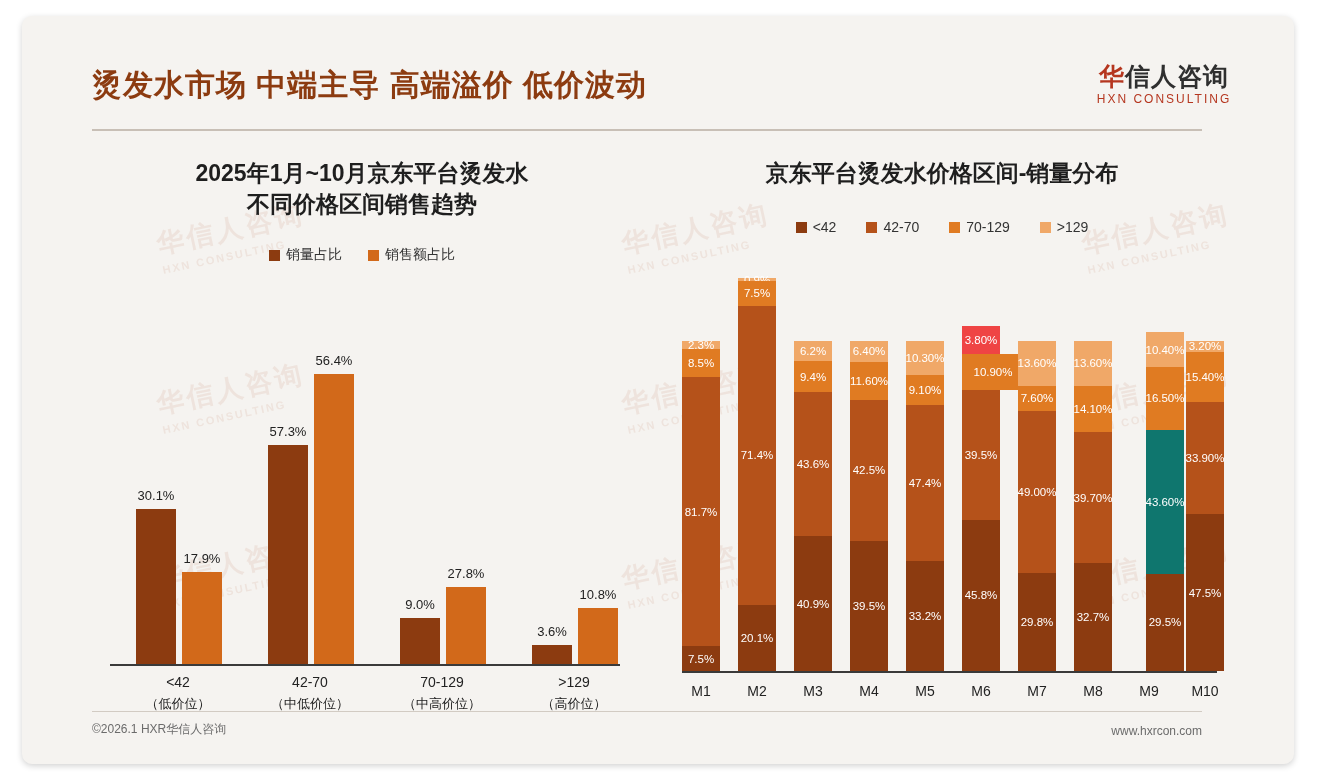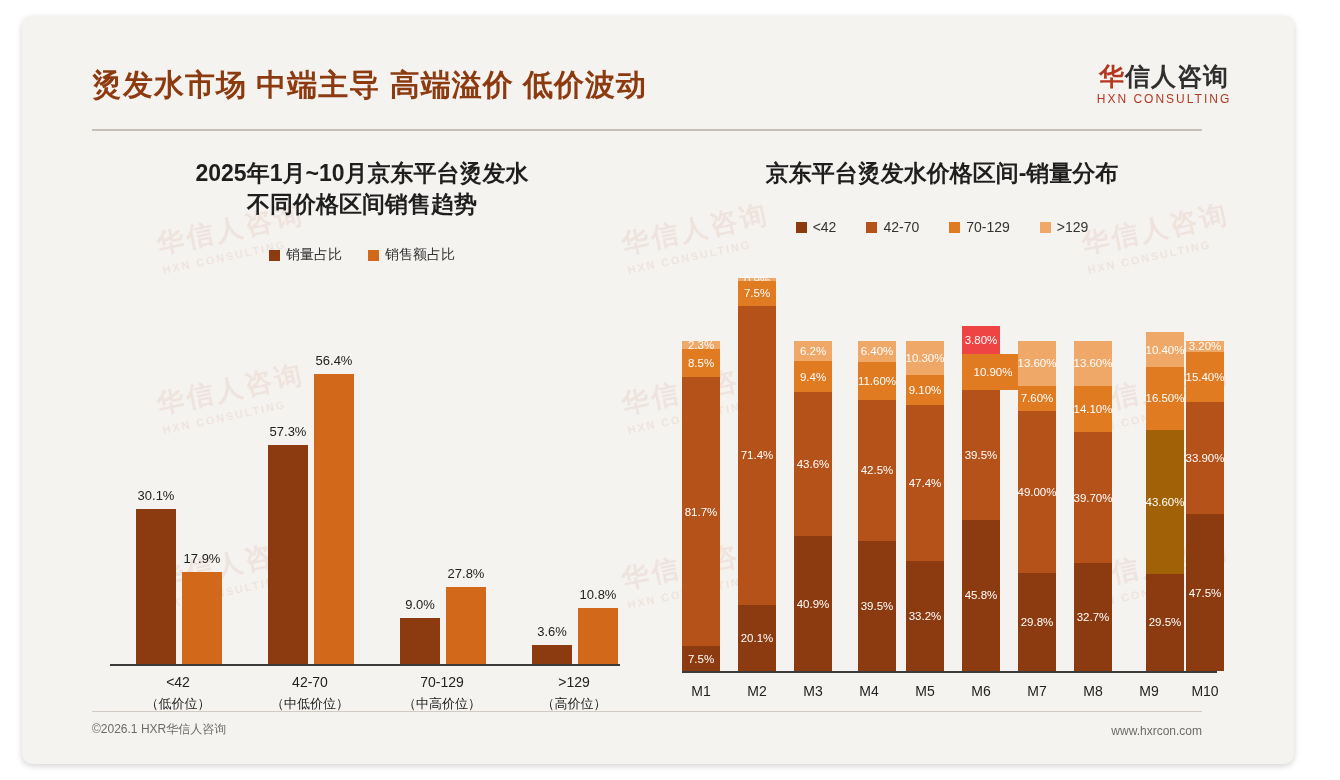--- a/index.html
+++ b/index.html
@@ -453,21 +453,21 @@
             </div>
           <div class="rseg" style="height:143.9px; background:#b5521a;">
               <span>43.6%</span>
             </div>
           <div class="rseg" style="height:135px; background:#8c3b10;">
               <span>40.9%</span>
             </div>
         </div>
         <div class="rcat" style="left:112px;">M3</div>
 
-        <div class="rcol" style="left:168px;margin-left:8px;">
+        <div class="rcol" style="left:168px;">
           <div class="rseg" style="height:21.1px; background:#f0a868;">
               <span>6.40%</span>
             </div>
           <div class="rseg" style="height:38.3px; background:#e07b22;">
               <span>11.60%</span>
             </div>
           <div class="rseg" style="height:140.3px; background:#b5521a;">
               <span>42.5%</span>
             </div>
           <div class="rseg" style="height:130.4px; background:#8c3b10;">
@@ -540,21 +540,21 @@
         </div>
         <div class="rcat" style="left:392px;">M8</div>
 
         <div class="rcol" style="left:448px;padding-left:16px;">
           <div class="rseg" style="height:34.3px; background:#f0a868;">
               <span>10.40%</span>
             </div>
           <div class="rseg" style="height:63px; background:#e07b22;">
               <span>16.50%</span>
             </div>
-          <div class="rseg" style="height:143.9px; background:#a16207;">
+          <div class="rseg" style="height:143.9px; background:#0f766e;">
               <span>43.60%</span>
             </div>
           <div class="rseg" style="height:97.4px; background:#8c3b10;">
               <span>29.5%</span>
             </div>
         </div>
         <div class="rcat" style="left:448px;">M9</div>
 
         <div class="rcol" style="left:504px;">
           <div class="rseg" style="height:10.6px; background:#f0a868;">

